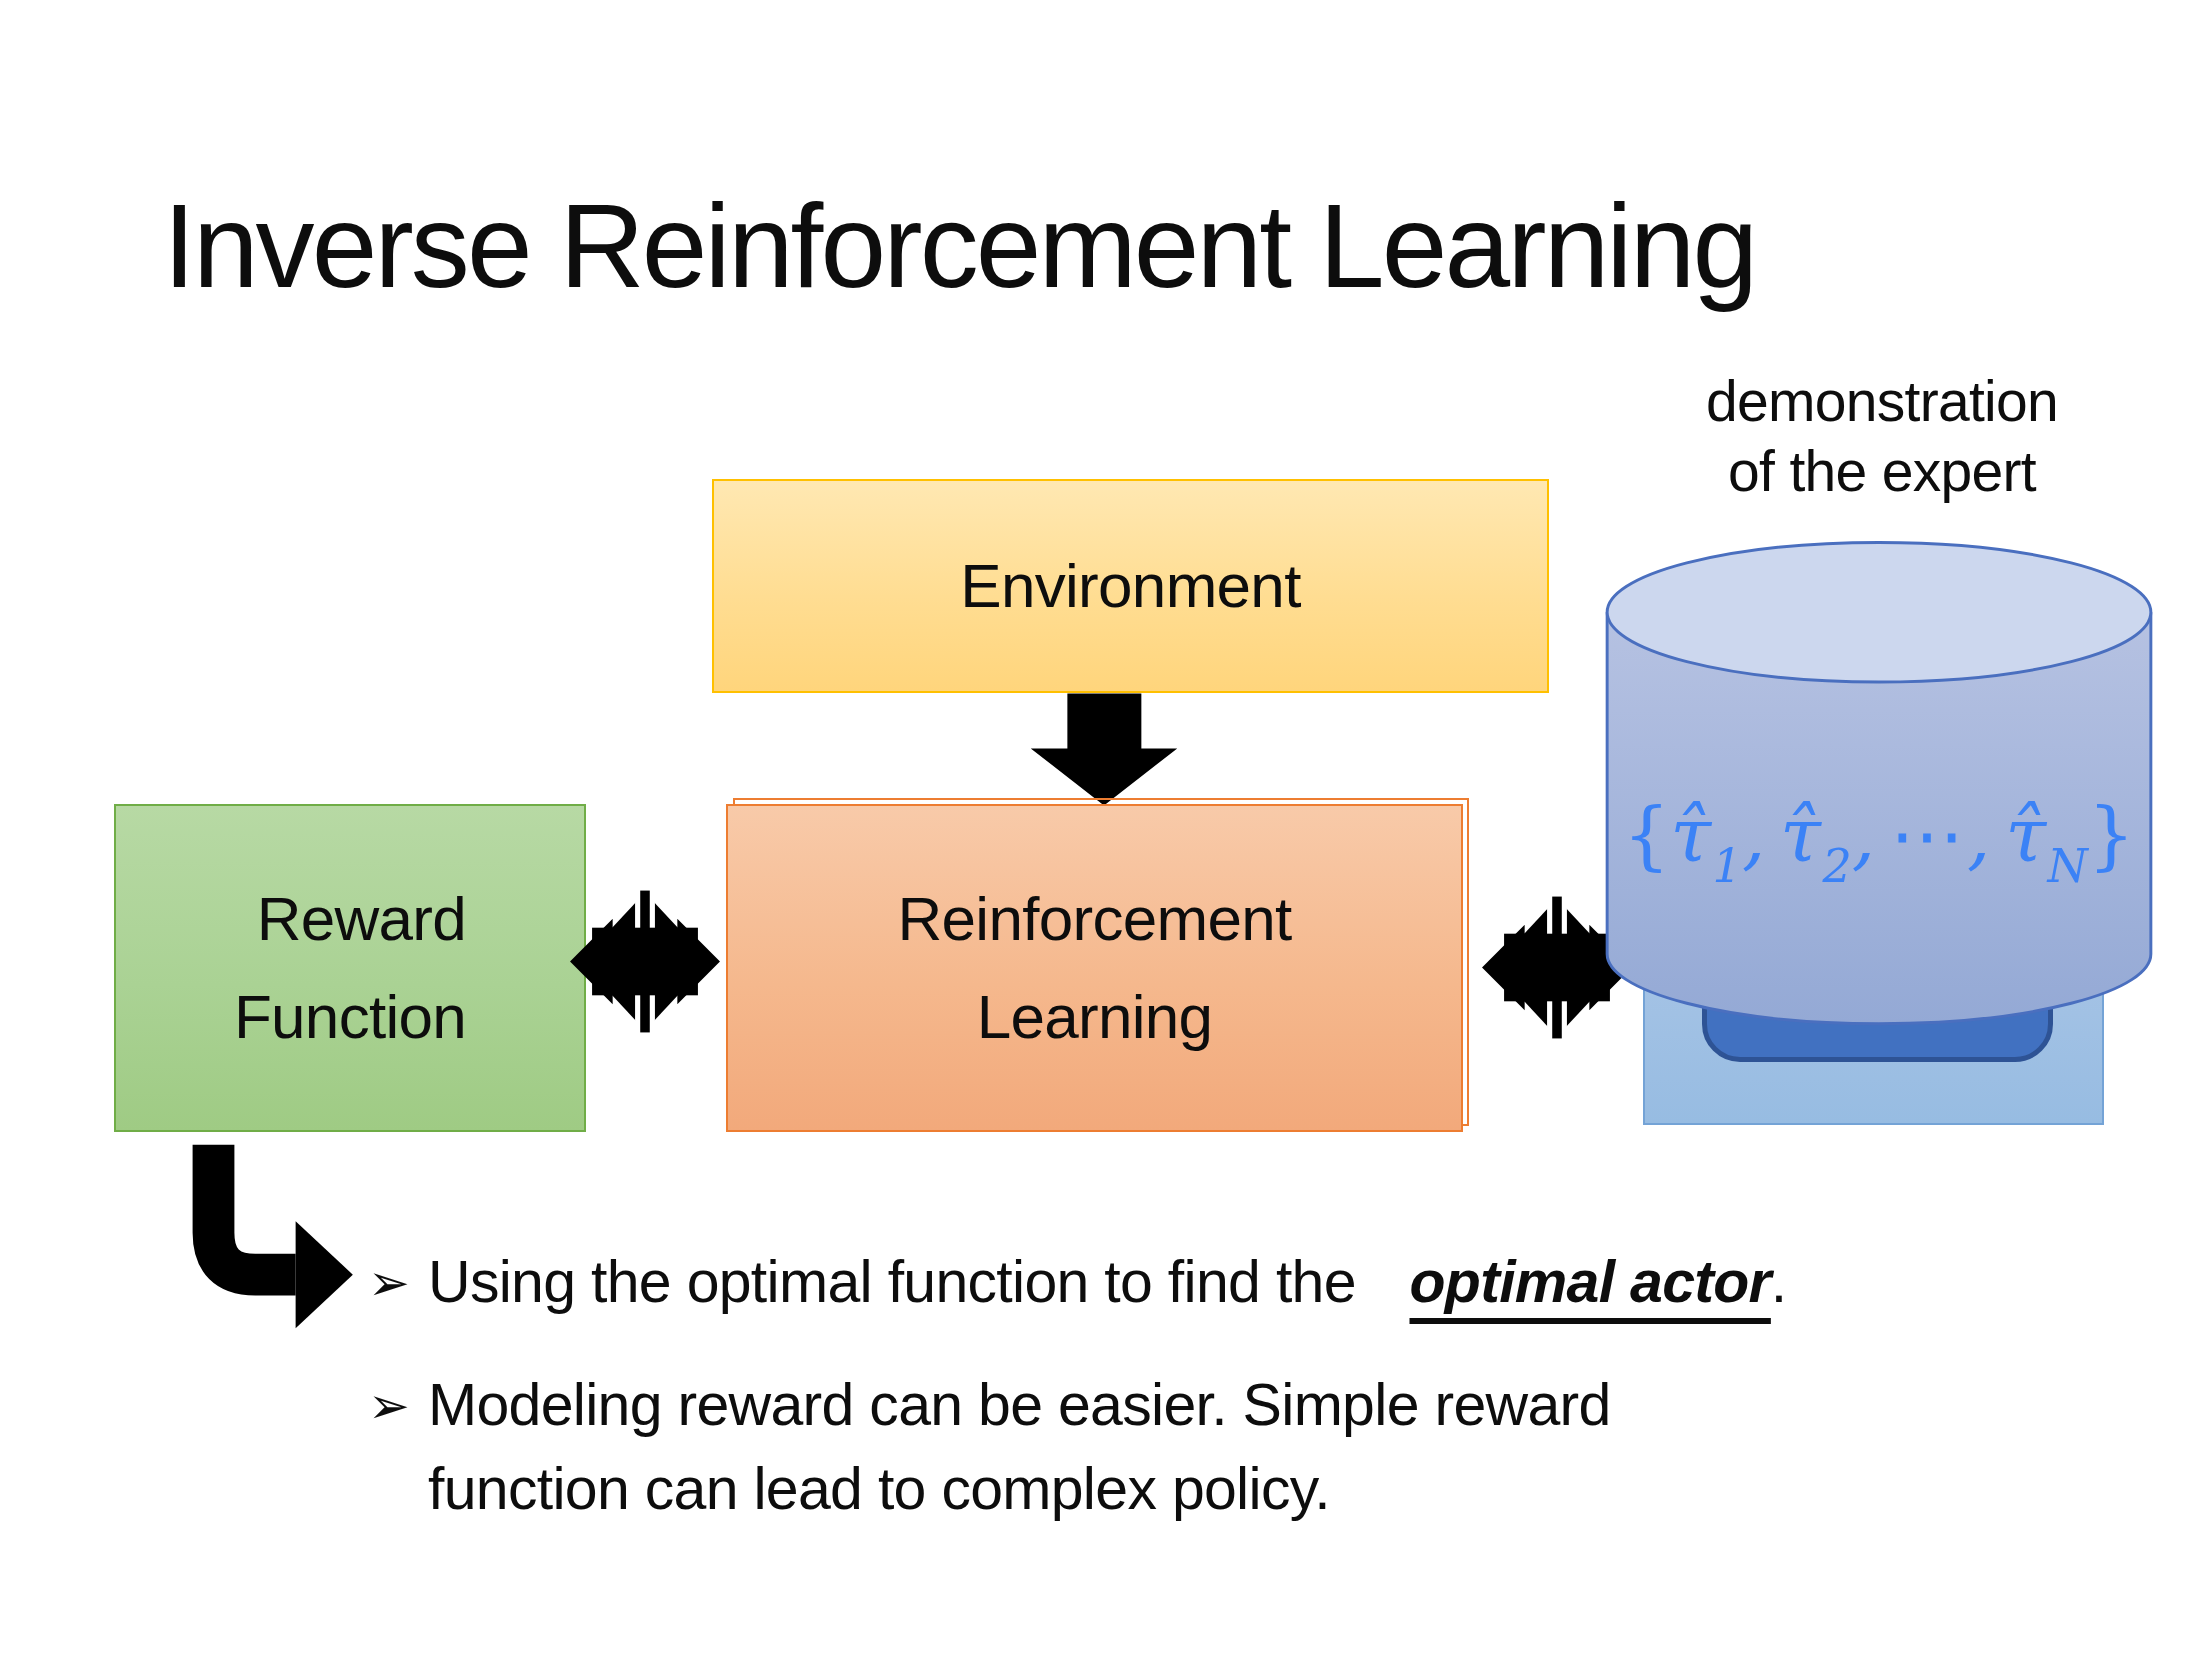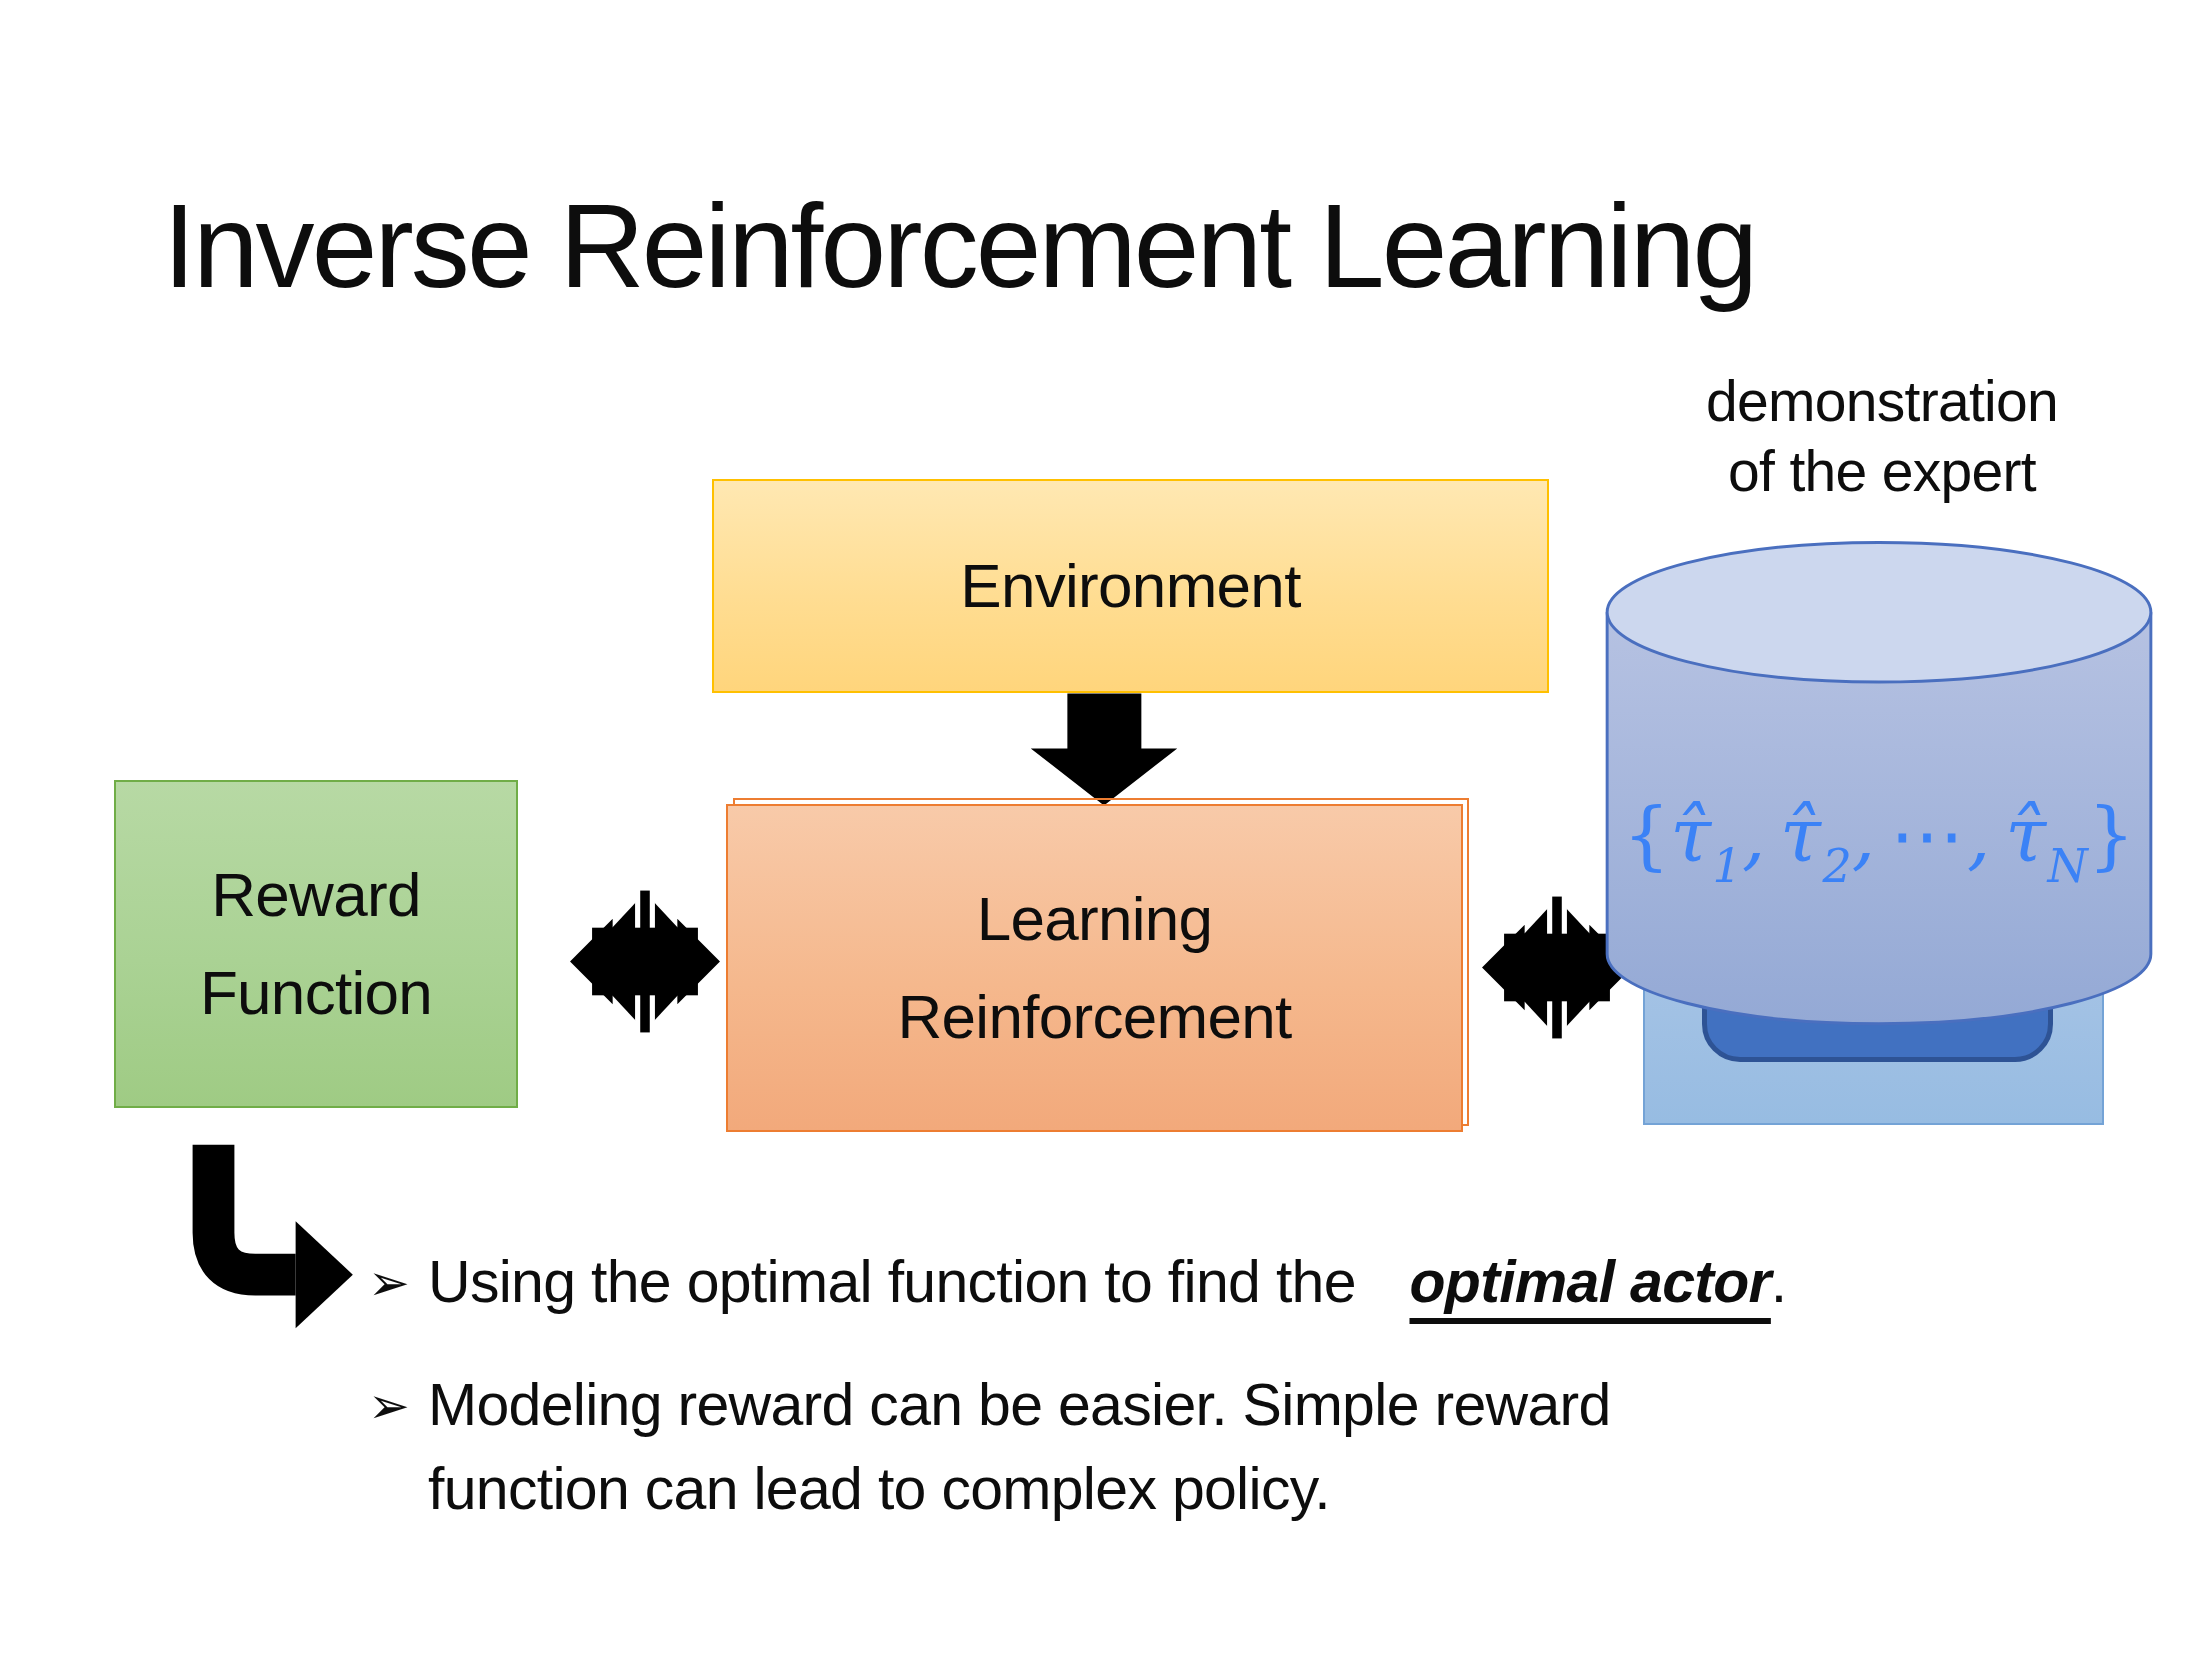--- a/index.html
+++ b/index.html
@@ -22,23 +22,24 @@
   .box{box-sizing:border-box;display:flex;align-items:center;justify-content:center;
        text-align:center;letter-spacing:-0.7px;}
   .box .lbl{font-size:62px;line-height:1.58;}
 
   .env-box{
     left:712px;top:479px;width:837px;height:214px;
     border:2.9px solid #ffc000;
     background:linear-gradient(180deg,#ffe8b2 0%,#ffdd92 55%,#ffd57c 100%);
   }
   .reward-box{
-    left:114px;top:780px;width:404px;height:328px;
+    left:114px;top:804px;width:472px;height:328px;
     border:2.9px solid #70ad47;
     background:linear-gradient(180deg,#b7d9a4 0%,#aad294 55%,#9fcb84 100%);
+    text-align:right;
   }
   .rl-ghost{
     left:733px;top:798px;width:736px;height:328px;box-sizing:border-box;
     border:2.2px solid #ed7d31;background:transparent;
   }
   .rl-box{
     left:726px;top:804px;width:737px;height:328px;
     border:2.9px solid #ed7d31;
     background:linear-gradient(180deg,#f8caa9 0%,#f5b88d 55%,#f2a97b 100%);
   }
@@ -97,22 +98,22 @@
   <div class="abs box reward-box">
     <div class="lbl">
       <span class="bline">Reward</span>
       <span class="bline">Function</span>
     </div>
   </div>
 
   <div class="abs rl-ghost"></div>
   <div class="abs box rl-box">
     <div class="lbl">
+      <span class="bline">Reinforcement</span>
       <span class="bline">Learning</span>
-      <span class="bline">Reinforcement</span>
     </div>
   </div>
 
   <svg class="abs" style="left:570px;top:888px;" width="150" height="147" viewBox="0 0 204 200">
     <polygon points="50,62 154,62 102,6" fill="#000"></polygon>
     <polygon points="50,138 154,138 102,194" fill="#000"></polygon>
     <rect x="92" y="0" width="20" height="200" fill="#000" stroke="#fff" stroke-width="7"></rect>
     <polygon points="0,100 58,42 58,56 146,56 146,42 204,100 146,158 146,144 58,144 58,158" fill="#000"></polygon>
     <rect x="30" y="54" width="144" height="92" fill="#000"></rect>
   </svg>

